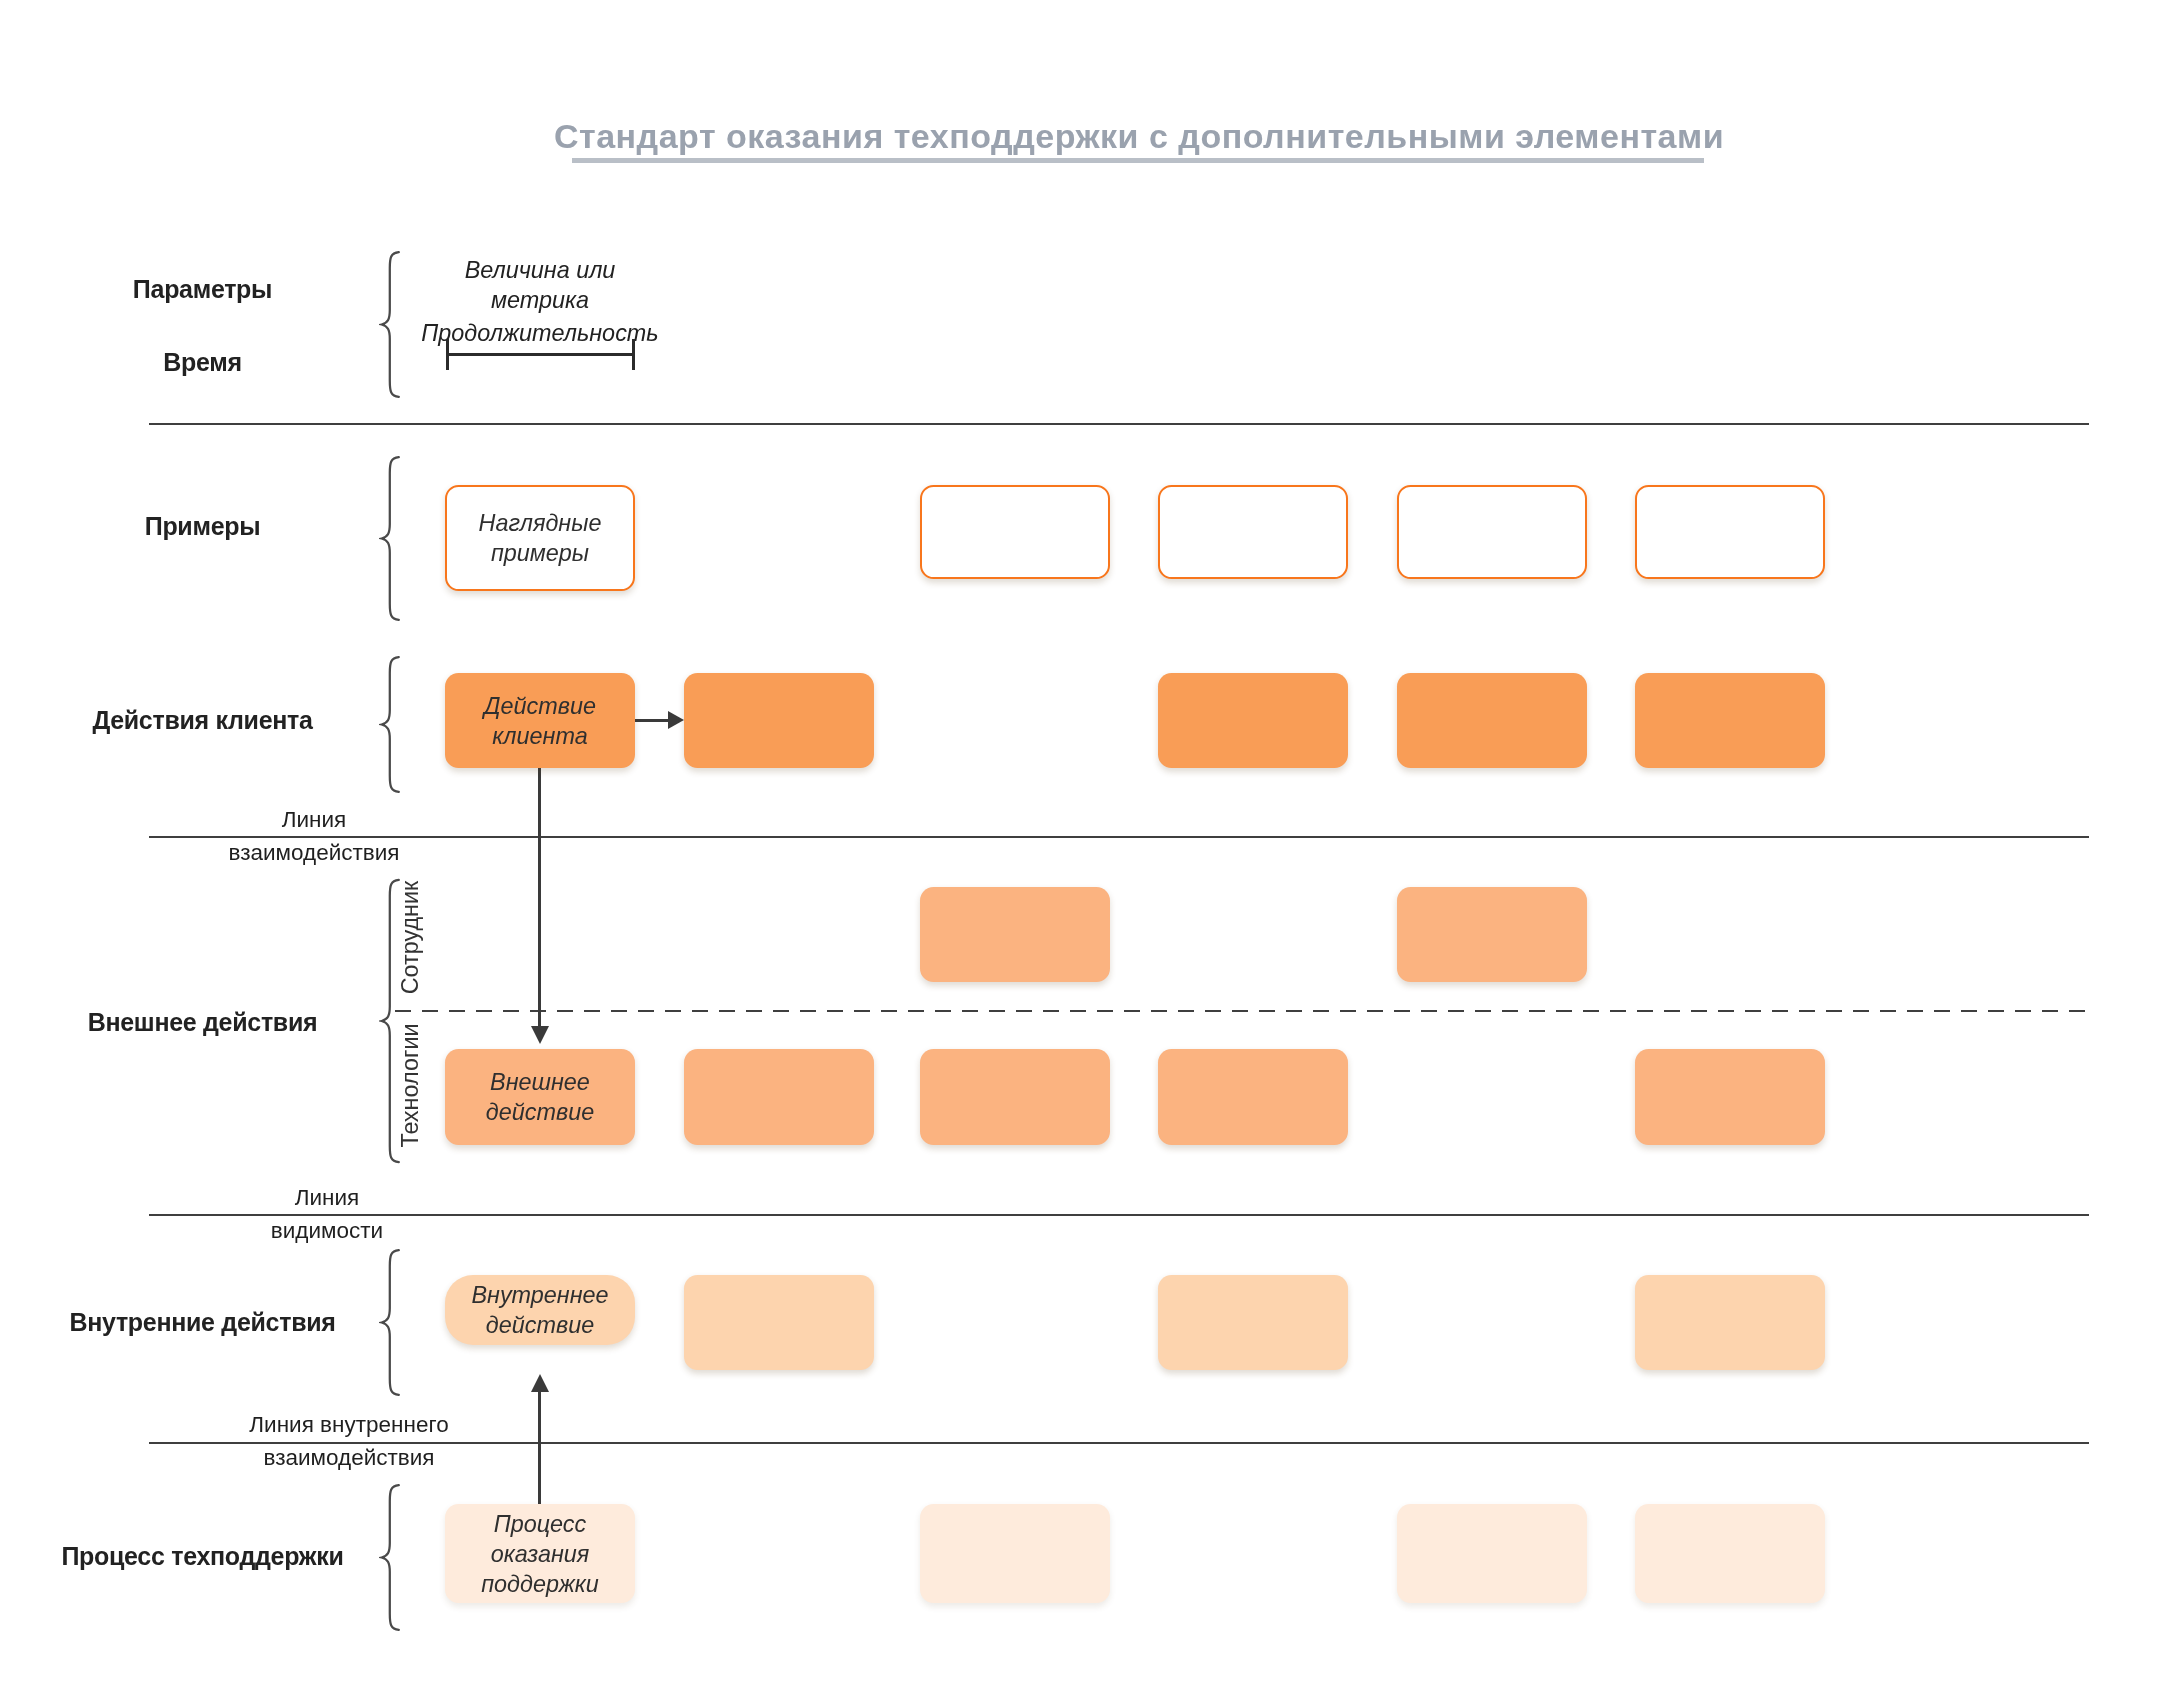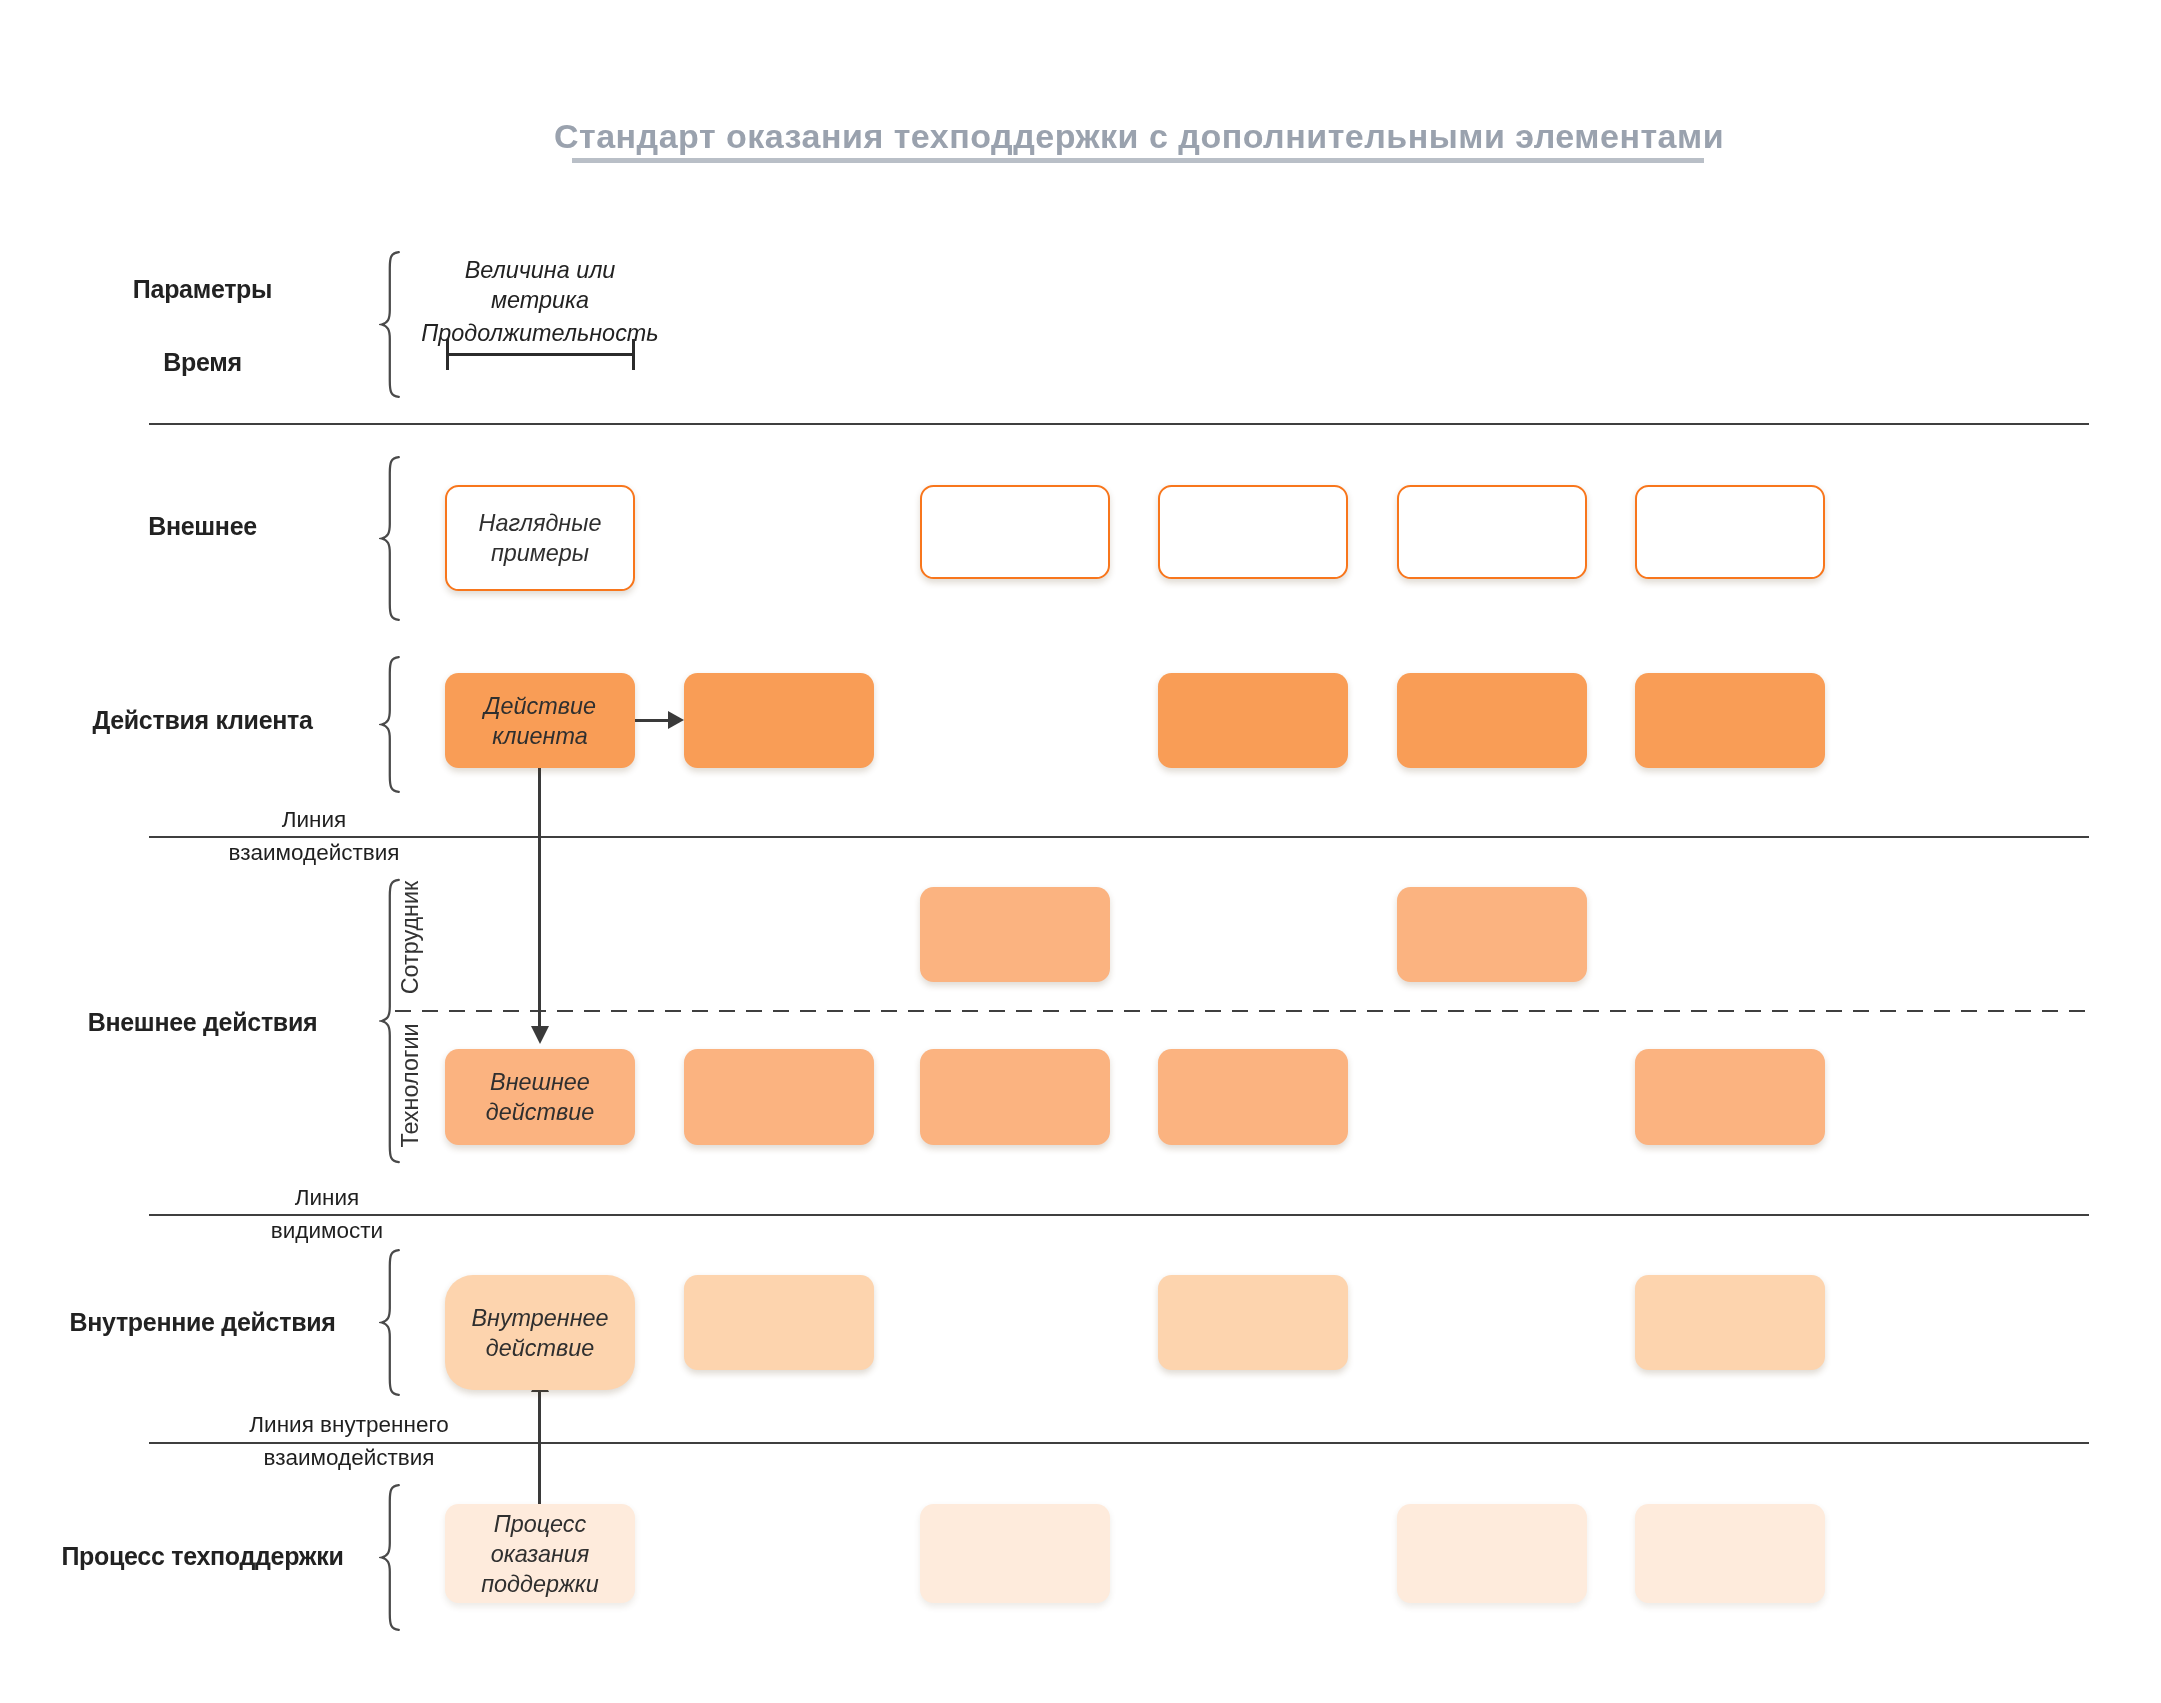--- a/index.html
+++ b/index.html
@@ -60,21 +60,21 @@
 </head>
 <body>
 
 <div id="canvas">
 
   <div class="abs title">Стандарт оказания техподдержки с дополнительными элементами</div>
   <div class="abs title-underline"></div>
 
   <div class="abs sec-label" style="top:274px;">Параметры</div>
   <div class="abs sec-label" style="top:347px;">Время</div>
-  <div class="abs sec-label" style="top:511px;">Внешнее</div>
+  <div class="abs sec-label" style="top:511px;">Примеры</div>
   <div class="abs sec-label" style="top:705px;">Действия клиента</div>
   <div class="abs sec-label" style="top:1007px;">Внешнее действия</div>
   <div class="abs sec-label" style="top:1307px;">Внутренние действия</div>
   <div class="abs sec-label" style="top:1541px;">Процесс техподдержки</div>
 
   <div class="abs lane-label" style="left:302px;top:923px;">Сотрудник</div>
   <div class="abs lane-label" style="left:302px;top:1071px;">Технологии</div>
 
   <div class="abs note" style="left:432px;top:255px;width:216px;">Величина или метрика</div>
   <div class="abs note" style="left:405px;top:318px;width:270px;text-align:center;">Продолжительность</div>
@@ -154,21 +154,21 @@
       <div class="box box-fill1" style="left: 1158px; top: 673px; height: 95px;"></div>
       <div class="box box-fill1" style="left: 1397px; top: 673px; height: 95px;"></div>
       <div class="box box-fill1" style="left: 1635px; top: 673px; height: 95px;"></div>
       <div class="box box-fill2" style="left: 920px; top: 887px; height: 95px;"></div>
       <div class="box box-fill2" style="left: 1397px; top: 887px; height: 95px;"></div>
       <div class="box box-fill2" style="left: 445px; top: 1049px; height: 96px;">Внешнее действие</div>
       <div class="box box-fill2" style="left: 684px; top: 1049px; height: 96px;"></div>
       <div class="box box-fill2" style="left: 920px; top: 1049px; height: 96px;"></div>
       <div class="box box-fill2" style="left: 1158px; top: 1049px; height: 96px;"></div>
       <div class="box box-fill2" style="left: 1635px; top: 1049px; height: 96px;"></div>
-      <div class="box box-fill3" style="left: 445px; top: 1275px; height: 115px; border-radius: 28px;">Внутреннее действие</div>
+      <div class="box box-fill3" style="left: 445px; top: 1275px; height: 70px; border-radius: 28px;">Внутреннее действие</div>
       <div class="box box-fill3" style="left: 684px; top: 1275px; height: 95px;"></div>
       <div class="box box-fill3" style="left: 1158px; top: 1275px; height: 95px;"></div>
       <div class="box box-fill3" style="left: 1635px; top: 1275px; height: 95px;"></div>
       <div class="box box-fill4" style="left: 445px; top: 1504px; height: 99px;">Процесс оказания поддержки</div>
       <div class="box box-fill4" style="left: 920px; top: 1504px; height: 99px;"></div>
       <div class="box box-fill4" style="left: 1397px; top: 1504px; height: 99px;"></div>
       <div class="box box-fill4" style="left: 1635px; top: 1504px; height: 99px;"></div>
     </div>
 
 </div>

